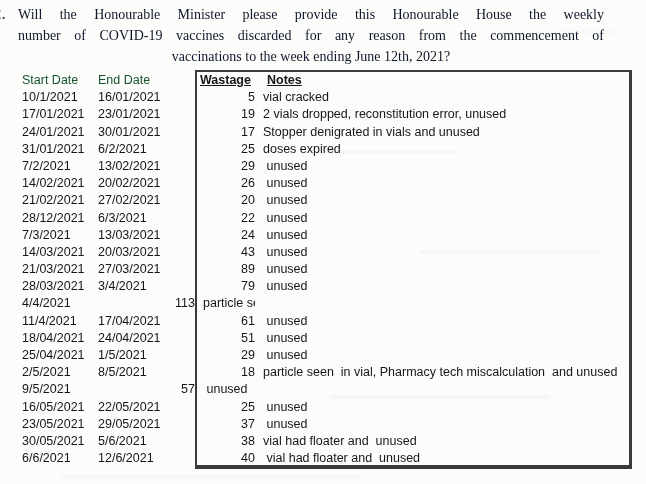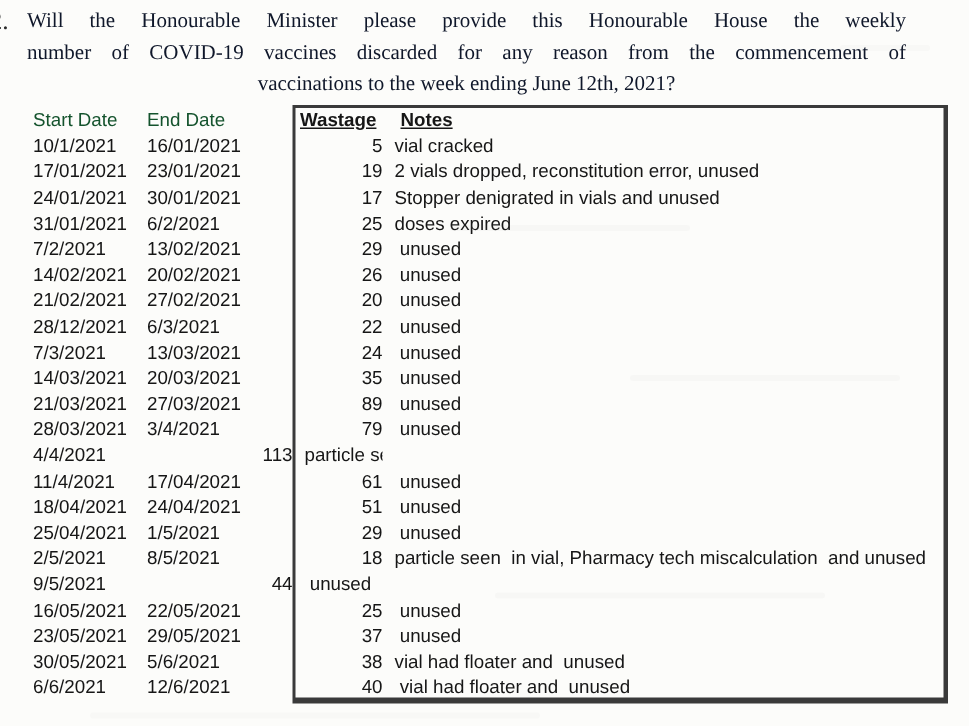--- a/index.html
+++ b/index.html
@@ -179,21 +179,21 @@
       </div>
         <div class="t-row">
         <div class="c-start">7/3/2021</div>
         <div class="c-end">13/03/2021</div>
         <div class="c-wastage">24</div>
         <div class="c-notes"> unused</div>
       </div>
         <div class="t-row">
         <div class="c-start">14/03/2021</div>
         <div class="c-end">20/03/2021</div>
-        <div class="c-wastage">35</div>
+        <div class="c-wastage">43</div>
         <div class="c-notes"> unused</div>
       </div>
         <div class="t-row">
         <div class="c-start">21/03/2021</div>
         <div class="c-end">27/03/2021</div>
         <div class="c-wastage">89</div>
         <div class="c-notes"> unused</div>
       </div>
         <div class="t-row">
         <div class="c-start">28/03/2021</div>
@@ -225,21 +225,21 @@
         <div class="c-notes"> unused</div>
       </div>
         <div class="t-row">
         <div class="c-start">2/5/2021</div>
         <div class="c-end">8/5/2021</div>
         <div class="c-wastage">18</div>
         <div class="c-notes">particle seen  in vial, Pharmacy tech miscalculation  and unused</div>
       </div>
         <div class="t-row">
         <div class="c-start">9/5/2021</div>
-        <div class="c-wastage">44</div>
+        <div class="c-wastage">57</div>
         <div class="c-notes"> unused</div>
       </div>
         <div class="t-row">
         <div class="c-start">16/05/2021</div>
         <div class="c-end">22/05/2021</div>
         <div class="c-wastage">25</div>
         <div class="c-notes"> unused</div>
       </div>
         <div class="t-row">
         <div class="c-start">23/05/2021</div>

